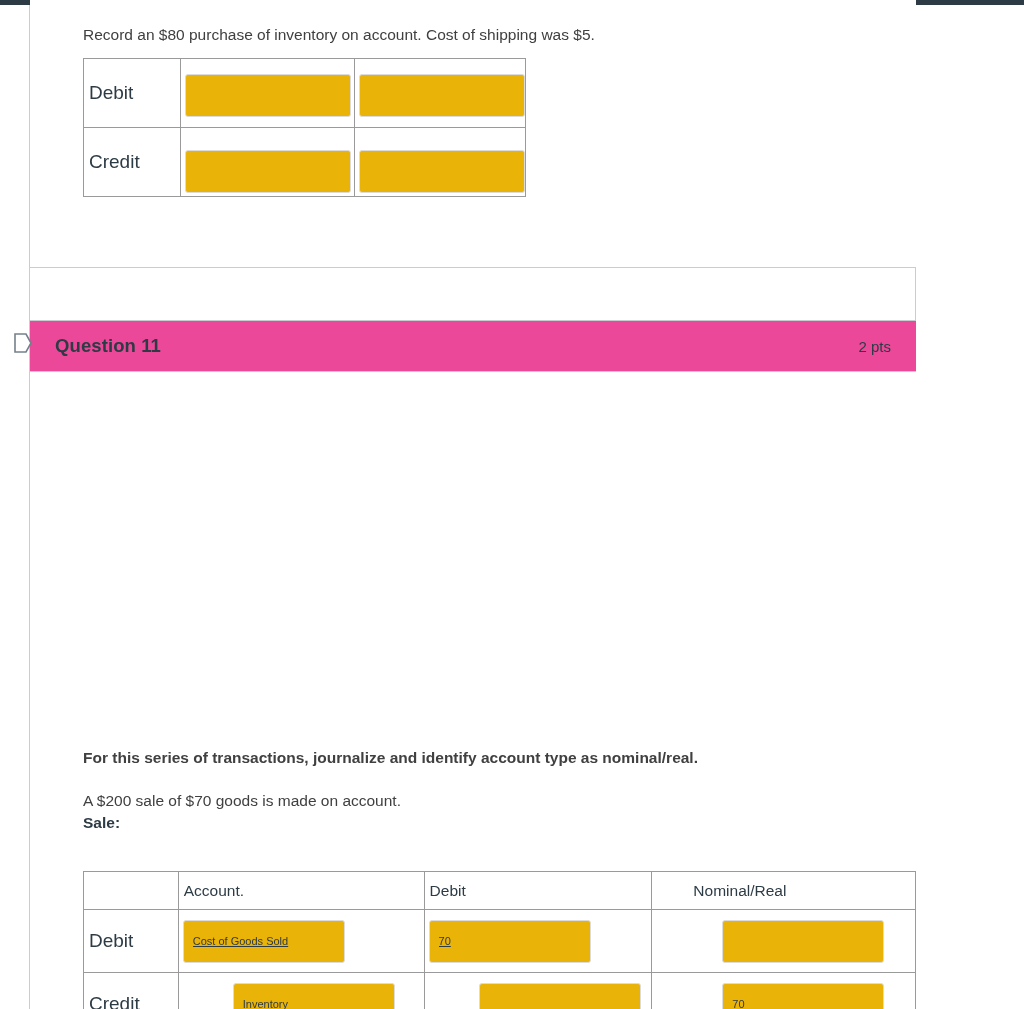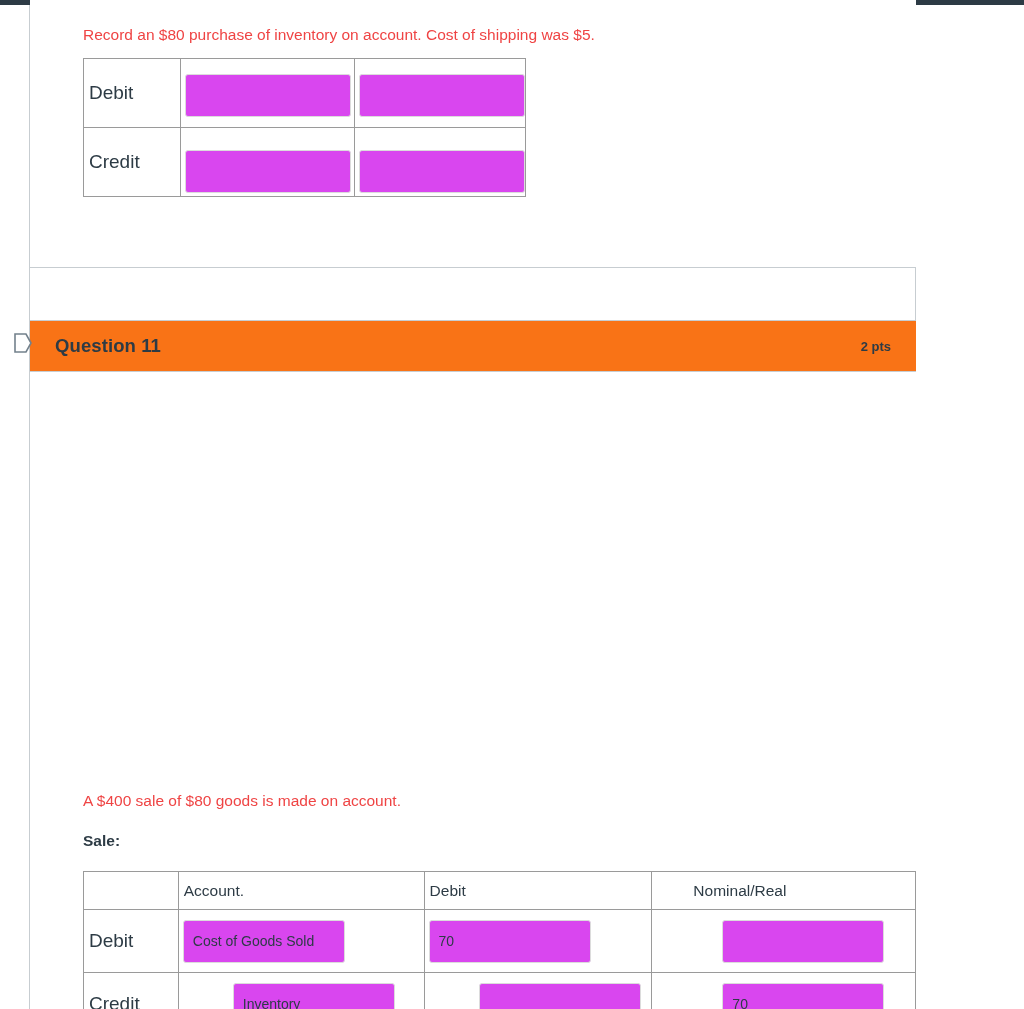--- a/index.html
+++ b/index.html
@@ -52,55 +52,55 @@
     border-bottom: 1px solid #c7cdd1;
   }
   .card-two {
     top: 315px;
     height: 700px;
     border-top: 1px solid #c7cdd1;
   }
 
   .question-header {
     height: 51px;
-    background: #f97316;
+    background: #ec4899;
     border-bottom: 1px solid #c7cdd1;
     display: flex;
     align-items: center;
     justify-content: space-between;
     padding: 0 25px 0 25px;
     box-sizing: border-box;
     gap: 40px;
   }
   .question-name {
     font-size: 18.5px;
     font-weight: bold;
     letter-spacing: 0.1px;
     color: #2d3b45;
   }
   .question-points {
-    font-size: 13px;
-    font-weight: bold;
+    font-size: 15px;
+    font-weight: normal;
     color: #2d3b45;
   }
 
   
   .flag-icon {
     position: absolute;
     left: -16px;
     top: 11px;
     width: 18px;
     height: 22px;
   }
 
   
   .prompt {
     font-size: 15.5px;
     line-height: 1.45;
-    color: #ef4444;
+    color: #404040;
     margin: 0;
   }
   .prompt.bold { font-weight: bold; }
 
   
   table.journal {
     border-collapse: collapse;
     table-layout: fixed;
     border: 1px solid #9a9a9a;
   }
@@ -117,28 +117,29 @@
   .colhead {
     font-size: 15.5px;
     color: #2d3b45;
     padding-left: 5px;
   }
 
   
   .fld {
     border: 1px solid #dcdcdc;
     border-radius: 3px;
-    background: #d946ef;
+    background: #eab308;
     box-sizing: border-box;
     font-family: "Liberation Sans", sans-serif;
-    font-size: 14px;
+    font-size: 11px;
     color: #2d3b45;
     padding: 0 9px;
     outline: none;
     display: block;
+    text-decoration: underline;
   }
 
   
   .t10 { position: absolute; left: 53px; top: 58px; }
   .t10 td.c0 { width: 96px; height: 68px; }
   .t10 td.c1 { width: 173px; }
   .t10 td.c2 { width: 168px; }
   .t10 .fld { width: 166px; height: 43px; }
   .t10 .top    { margin: 4px 0 0 4px; }
   .t10 .bottom { margin: 21px 0 3px 4px; }
@@ -152,21 +153,21 @@
   .t11a td.c2 { width: 228px; }
   .t11a td.c3 { width: 230px; padding-left: 36px; }
 
   .label-sale, .label-cost {
     position: absolute;
     left: 53px;
     font-size: 15.5px;
     font-weight: bold;
     color: #2d3b45;
   }
-  .label-sale { top: 511px; text-align: right; }
+  .label-sale { top: 493px; text-align: right; }
 
   .q11-line1 { position: absolute; left: 53px; top: 426px; }
   .q11-line2 { position: absolute; left: 53px; top: 469px; }
   .q10-line1 { position: absolute; left: 53px; top: 24px; }
 </style>
 </head>
 <body>
 
 <div class="top-bar"></div>
 
@@ -209,22 +210,23 @@
     <div class="question-header">
 
       <svg class="flag-icon" viewBox="0 0 18 22">
         <path d="M1 2 H12 L17 11 L12 20 H1 Z" fill="#ffffff" stroke="#73818c" stroke-width="1.6"></path>
       </svg>
 
       <span class="question-name">Question 11</span>
       <span class="question-points">2 pts</span>
     </div>
 
-
-    <div class="q11-line2 prompt">A $400 sale of $80 goods is made on account.</div>
+    <div class="q11-line1 prompt bold">For this series of transactions, journalize and identify account type as nominal/real.</div>
+
+    <div class="q11-line2 prompt">A $200 sale of $70 goods is made on account.</div>
 
     <div class="label-sale">Sale:</div>
 
     <table class="journal t11a">
       <tbody>
         <tr>
           <td class="c0 h">
             <span class="colhead"></span>
           </td>
           <td class="c1 h">

